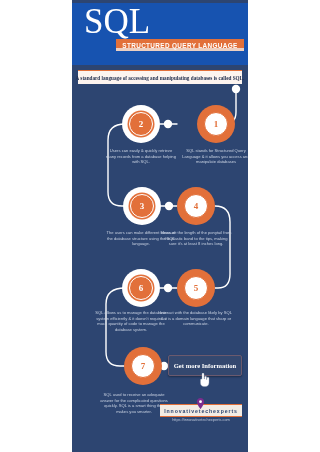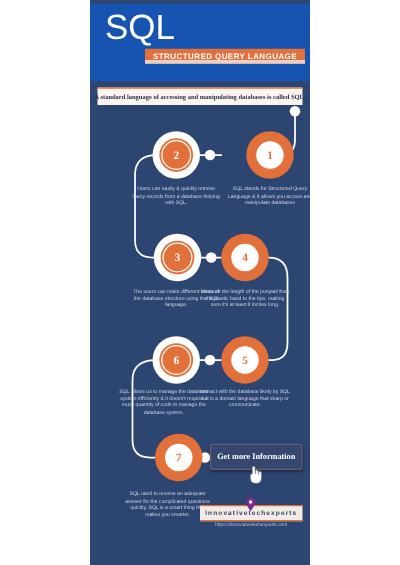--- a/index.html
+++ b/index.html
@@ -17,22 +17,22 @@
     background:#2d4571;
     overflow:hidden;
   }
   
   .header{
     position:absolute;left:0;top:3px;width:176px;height:62px;
     background:#1753b0;
   }
   .sql-word{
     position:absolute;left:12px;top:4px;
-    font-family:Liberation Sans, sans-serif;
-    font-size:28px;line-height:30px;
+    font-family:Liberation Serif, serif;
+    font-size:35px;line-height:30px;
     color:#ffffff;letter-spacing:0px;
     font-weight:400;
   }
   .banner{
     position:absolute;left:44px;top:36px;width:128px;height:12px;
     background:#e2703a;
     display:flex;align-items:center;justify-content:center;
   }
   .banner span{
     font-family:"Liberation Sans", sans-serif;

